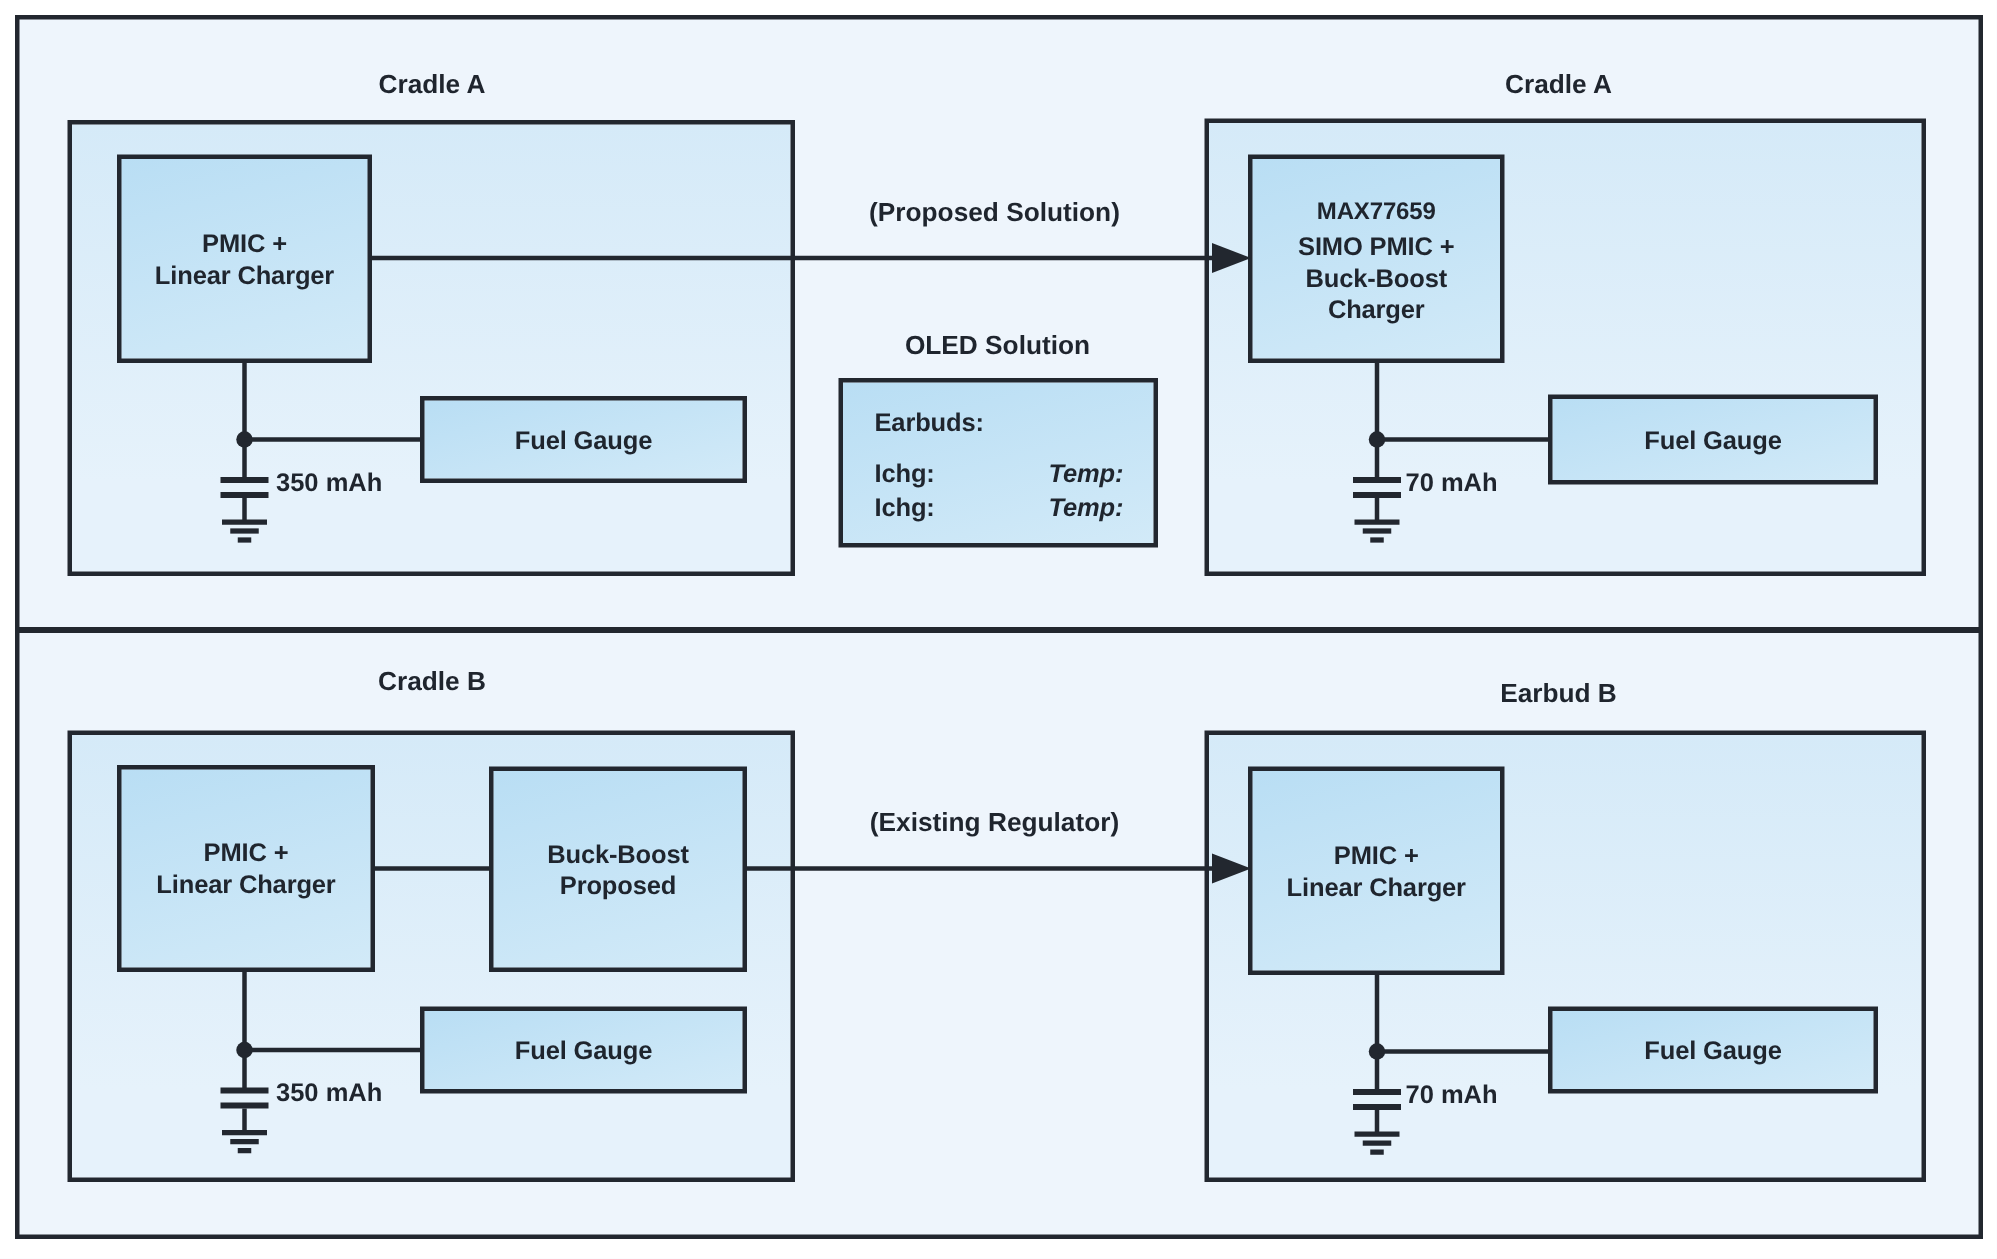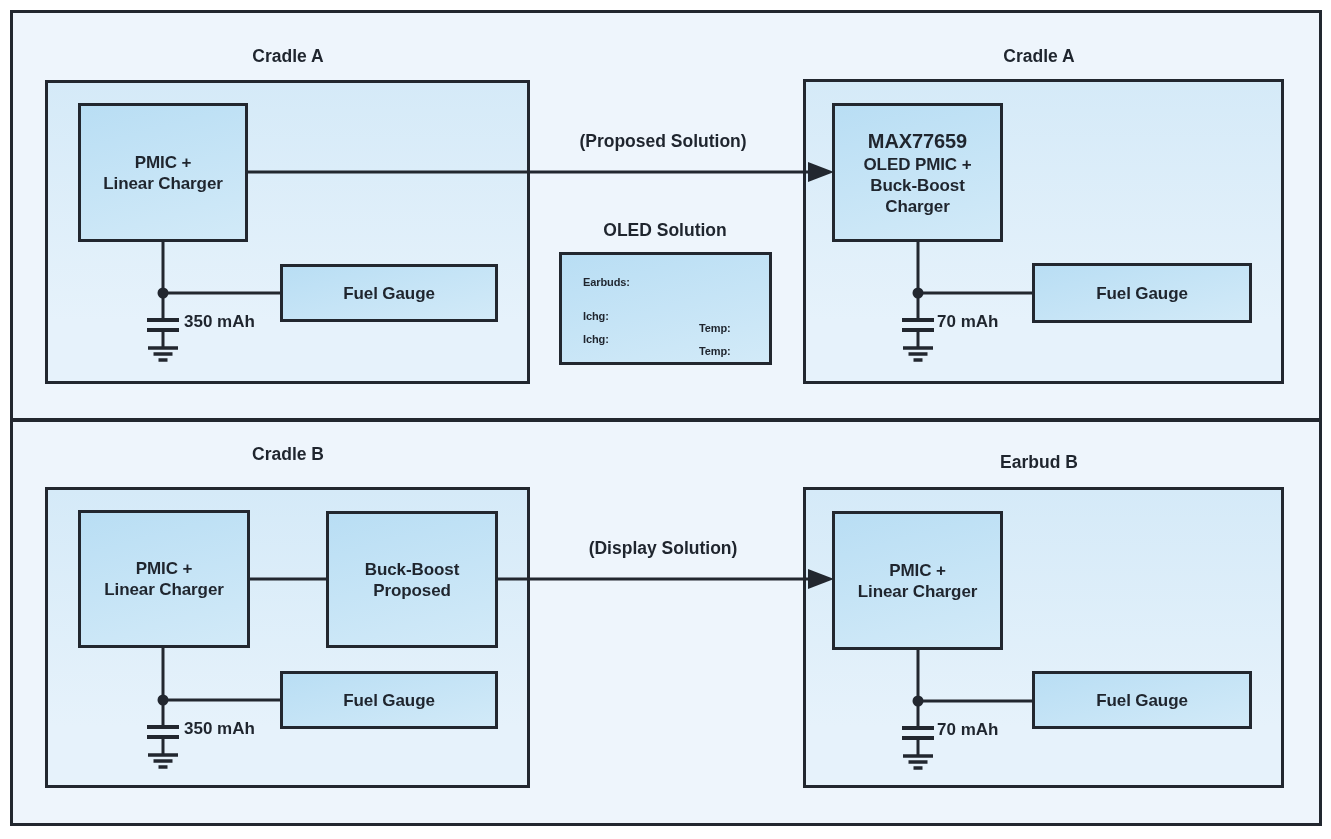--- a/index.html
+++ b/index.html
@@ -18,26 +18,26 @@
   .canvas{position:relative;width:1331px;height:839px;background:var(--page-bg);}
   .frame{position:absolute;left:10px;top:10px;width:1312px;height:816px;
          background:var(--frame-bg);border:3px solid var(--line);}
   .divider{position:absolute;left:10px;top:418px;width:1312px;height:4px;background:var(--line);}
   .container-box{position:absolute;border:3px solid var(--line);
          background:linear-gradient(180deg,var(--container-top) 0%,var(--container-bottom) 80%);}
   .block{position:absolute;border:3px solid var(--line);
          background:linear-gradient(165deg,var(--block-top) 0%,var(--block-bottom) 100%);
          display:flex;flex-direction:column;align-items:center;justify-content:center;
          text-align:center;font-size:17px;line-height:21px;letter-spacing:-0.1px;}
-  .chip-name{font-size:20px;line-height:25px;}
+  .chip-name{font-size:16px;line-height:25px;}
   .title{position:absolute;font-size:17.5px;line-height:20px;text-align:center;transform:translateX(-50%);white-space:nowrap;}
   .annot{position:absolute;font-size:17.5px;line-height:20px;text-align:left;transform:translateX(-50%);white-space:nowrap;}
   .batt-label{position:absolute;font-size:17px;line-height:20px;white-space:nowrap;}
-  .oled-text{position:absolute;font-size:11px;line-height:20px;white-space:nowrap;}
-  .oled-col2{position:absolute;left:116px;top:12px;}
+  .oled-text{position:absolute;font-size:17px;line-height:20px;white-space:nowrap;}
+  .oled-col2{position:absolute;left:116px;top:0;font-style:italic;}
   .wires{position:absolute;left:0;top:0;width:1331px;height:839px;z-index:5;pointer-events:none;}
   .wires line,.wires path{stroke:var(--line);fill:none;}
 </style>
 </head>
 <body>
 
 <div class="canvas">
 
   <div class="frame"></div>
   <div class="divider"></div>
@@ -68,21 +68,21 @@
       <span>Ichg:</span>
       <span class="oled-col2">Temp:</span>
     </div>
   </div>
 
   <div class="title" style="left:1039px;top:46px;">Cradle A</div>
   <div class="container-box" style="left:803px;top:79px;width:481px;height:305px;"></div>
 
   <div class="block" style="left:832px;top:103px;width:171px;height:139px;">
     <span class="chip-name">MAX77659</span>
-    <span>OLED PMIC +</span>
+    <span>SIMO PMIC +</span>
     <span>Buck-Boost</span>
     <span>Charger</span>
   </div>
 
   <div class="block" style="left:1032px;top:263px;width:220px;height:60px;">
     <span>Fuel Gauge</span>
   </div>
   <div class="batt-label" style="left:937px;top:312px;">70 mAh</div>
 
   <div class="title" style="left:288px;top:444px;">Cradle B</div>
@@ -96,21 +96,21 @@
   <div class="block" style="left:326px;top:511px;width:172px;height:137px;">
     <span>Buck-Boost</span>
     <span>Proposed</span>
   </div>
 
   <div class="block" style="left:280px;top:671px;width:218px;height:58px;">
     <span>Fuel Gauge</span>
   </div>
   <div class="batt-label" style="left:184px;top:719px;">350 mAh</div>
 
-  <div class="annot" style="left:663px;top:538px;">(Display Solution)</div>
+  <div class="annot" style="left:663px;top:538px;">(Existing Regulator)</div>
 
   <div class="title" style="left:1039px;top:452px;">Earbud B</div>
   <div class="container-box" style="left:803px;top:487px;width:481px;height:301px;"></div>
 
   <div class="block" style="left:832px;top:511px;width:171px;height:139px;">
     <span>PMIC +</span>
     <span>Linear Charger</span>
   </div>
 
   <div class="block" style="left:1032px;top:671px;width:220px;height:58px;">

